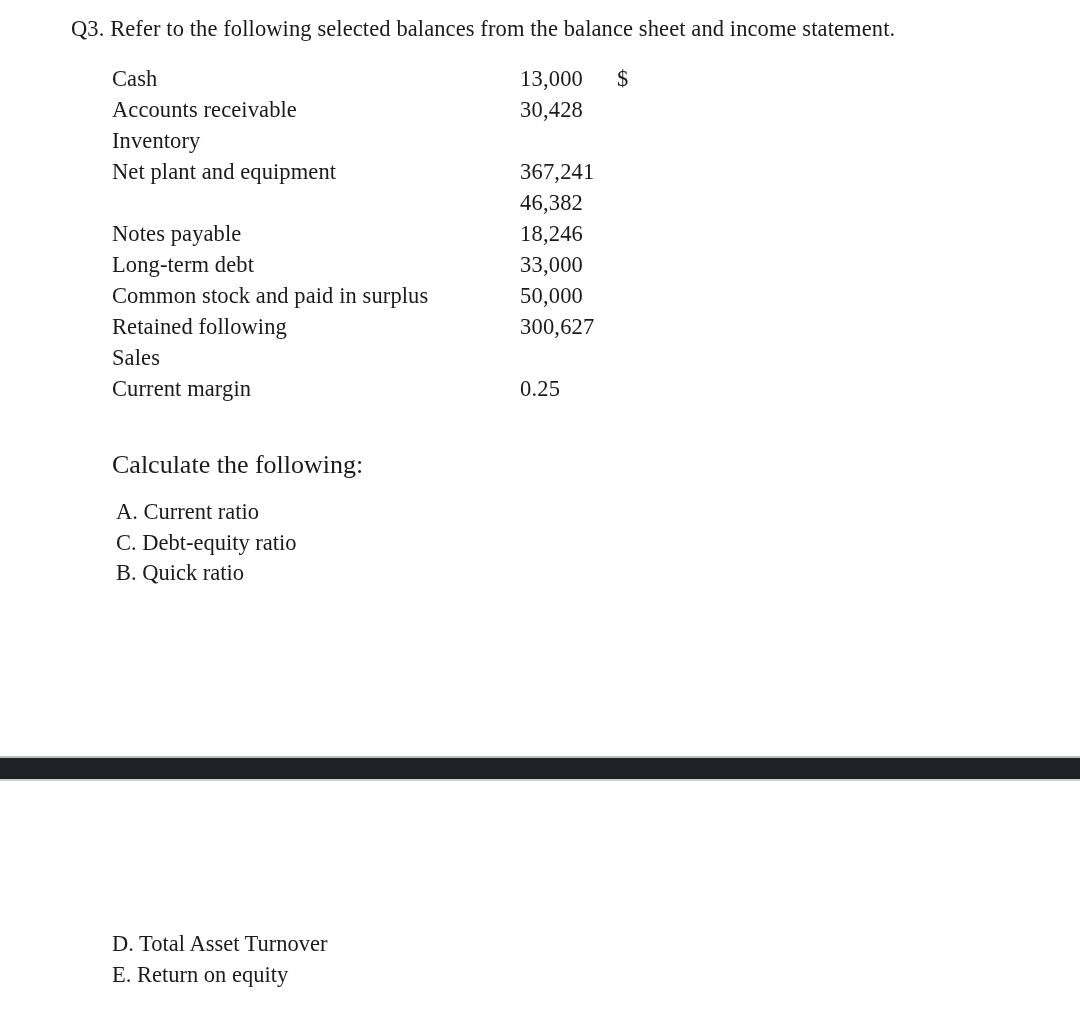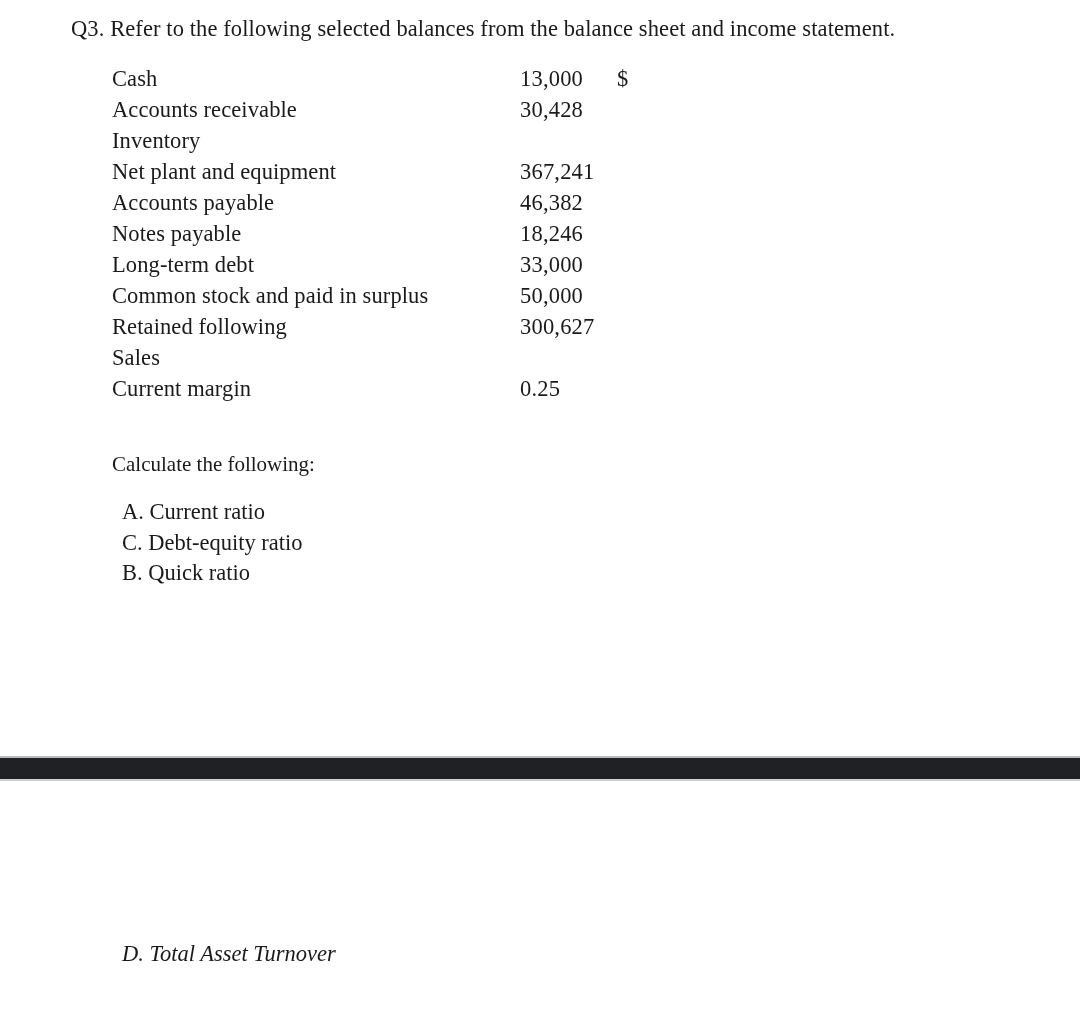--- a/index.html
+++ b/index.html
@@ -77,26 +77,26 @@
     width: 185px;
   }
 
   
   .calculate-block {
     position: absolute;
     left: 112px;
     top: 449px;
   }
   .calculate-prompt {
-    font-size: 21px;
+    font-size: 26px;
     line-height: 31px;
     white-space: nowrap;
   }
   .calc-list {
-    margin: 10px;
+    margin: 4px;
     padding: 0;
     list-style: none;
     margin-top: 17px;
   }
   .calc-item {
     font-size: 22.5px;
     line-height: 30.5px;
     white-space: nowrap;
   }
 
@@ -126,24 +126,23 @@
     background: #cfd1d4;
   }
 
   
   .bottom-block {
     position: absolute;
     left: 112px;
     top: 928px;
   }
   .bottom-list {
-    margin: 10px;
+    margin: 0;
     padding: 0;
     list-style: none;
-    font-style: italic;
   }
   .bottom-item {
     font-size: 22.5px;
     line-height: 31px;
     white-space: nowrap;
   }
 </style>
 </head>
 <body>
 
@@ -170,21 +169,20 @@
       <span class="bs-currency"></span>
     </div>
 
     <div class="bs-row">
       <span class="bs-label">Net plant and equipment</span>
       <span class="bs-currency"></span>
       <span class="bs-value">367,241</span>
     </div>
 
     <div class="bs-row">
-      <span class="bs-label">Accounts payable</span>
       <span class="bs-currency"></span>
       <span class="bs-value">46,382</span>
     </div>
 
     <div class="bs-row">
       <span class="bs-label">Notes payable</span>
       <span class="bs-currency"></span>
       <span class="bs-value">18,246</span>
     </div>
 
@@ -228,16 +226,17 @@
     </ul>
   </div>
 
   <div class="dark-bar-edge-top"></div>
   <div class="dark-bar"></div>
   <div class="dark-bar-edge-bottom"></div>
 
   <div class="bottom-block">
     <ul class="bottom-list">
       <li class="bottom-item">D. Total Asset Turnover</li>
+      <li class="bottom-item">E.  Return on equity</li>
     </ul>
   </div>
 
 </div>
 
 </body></html>

